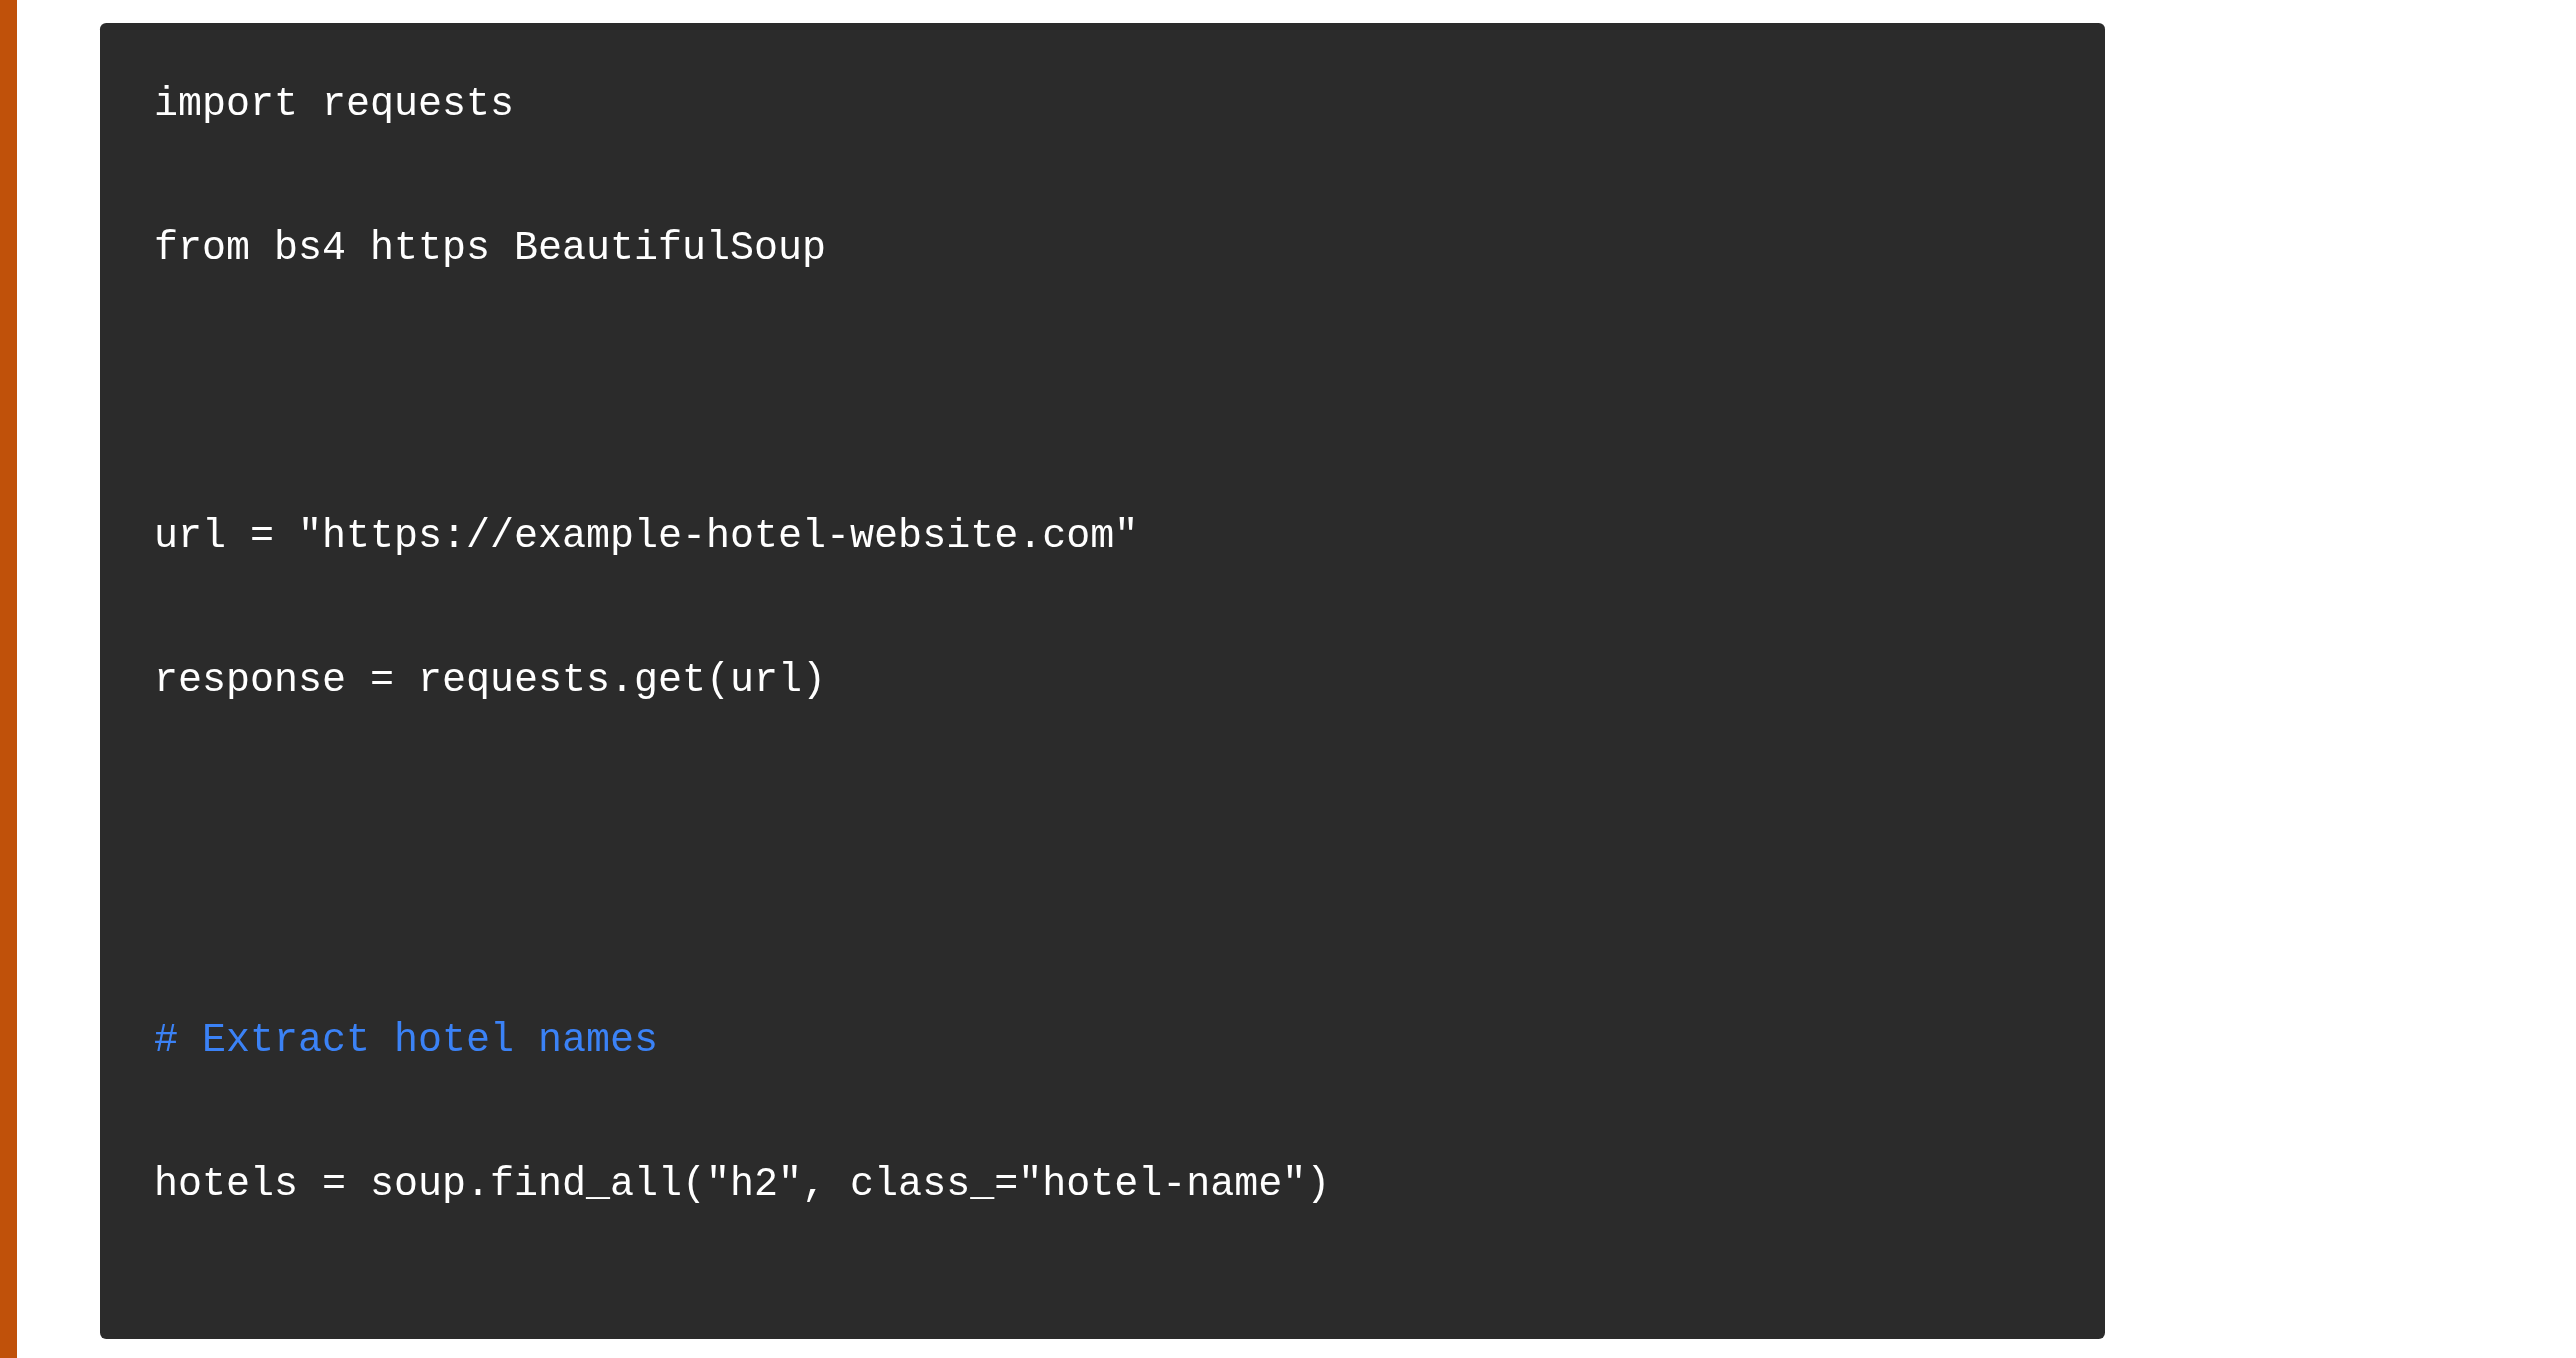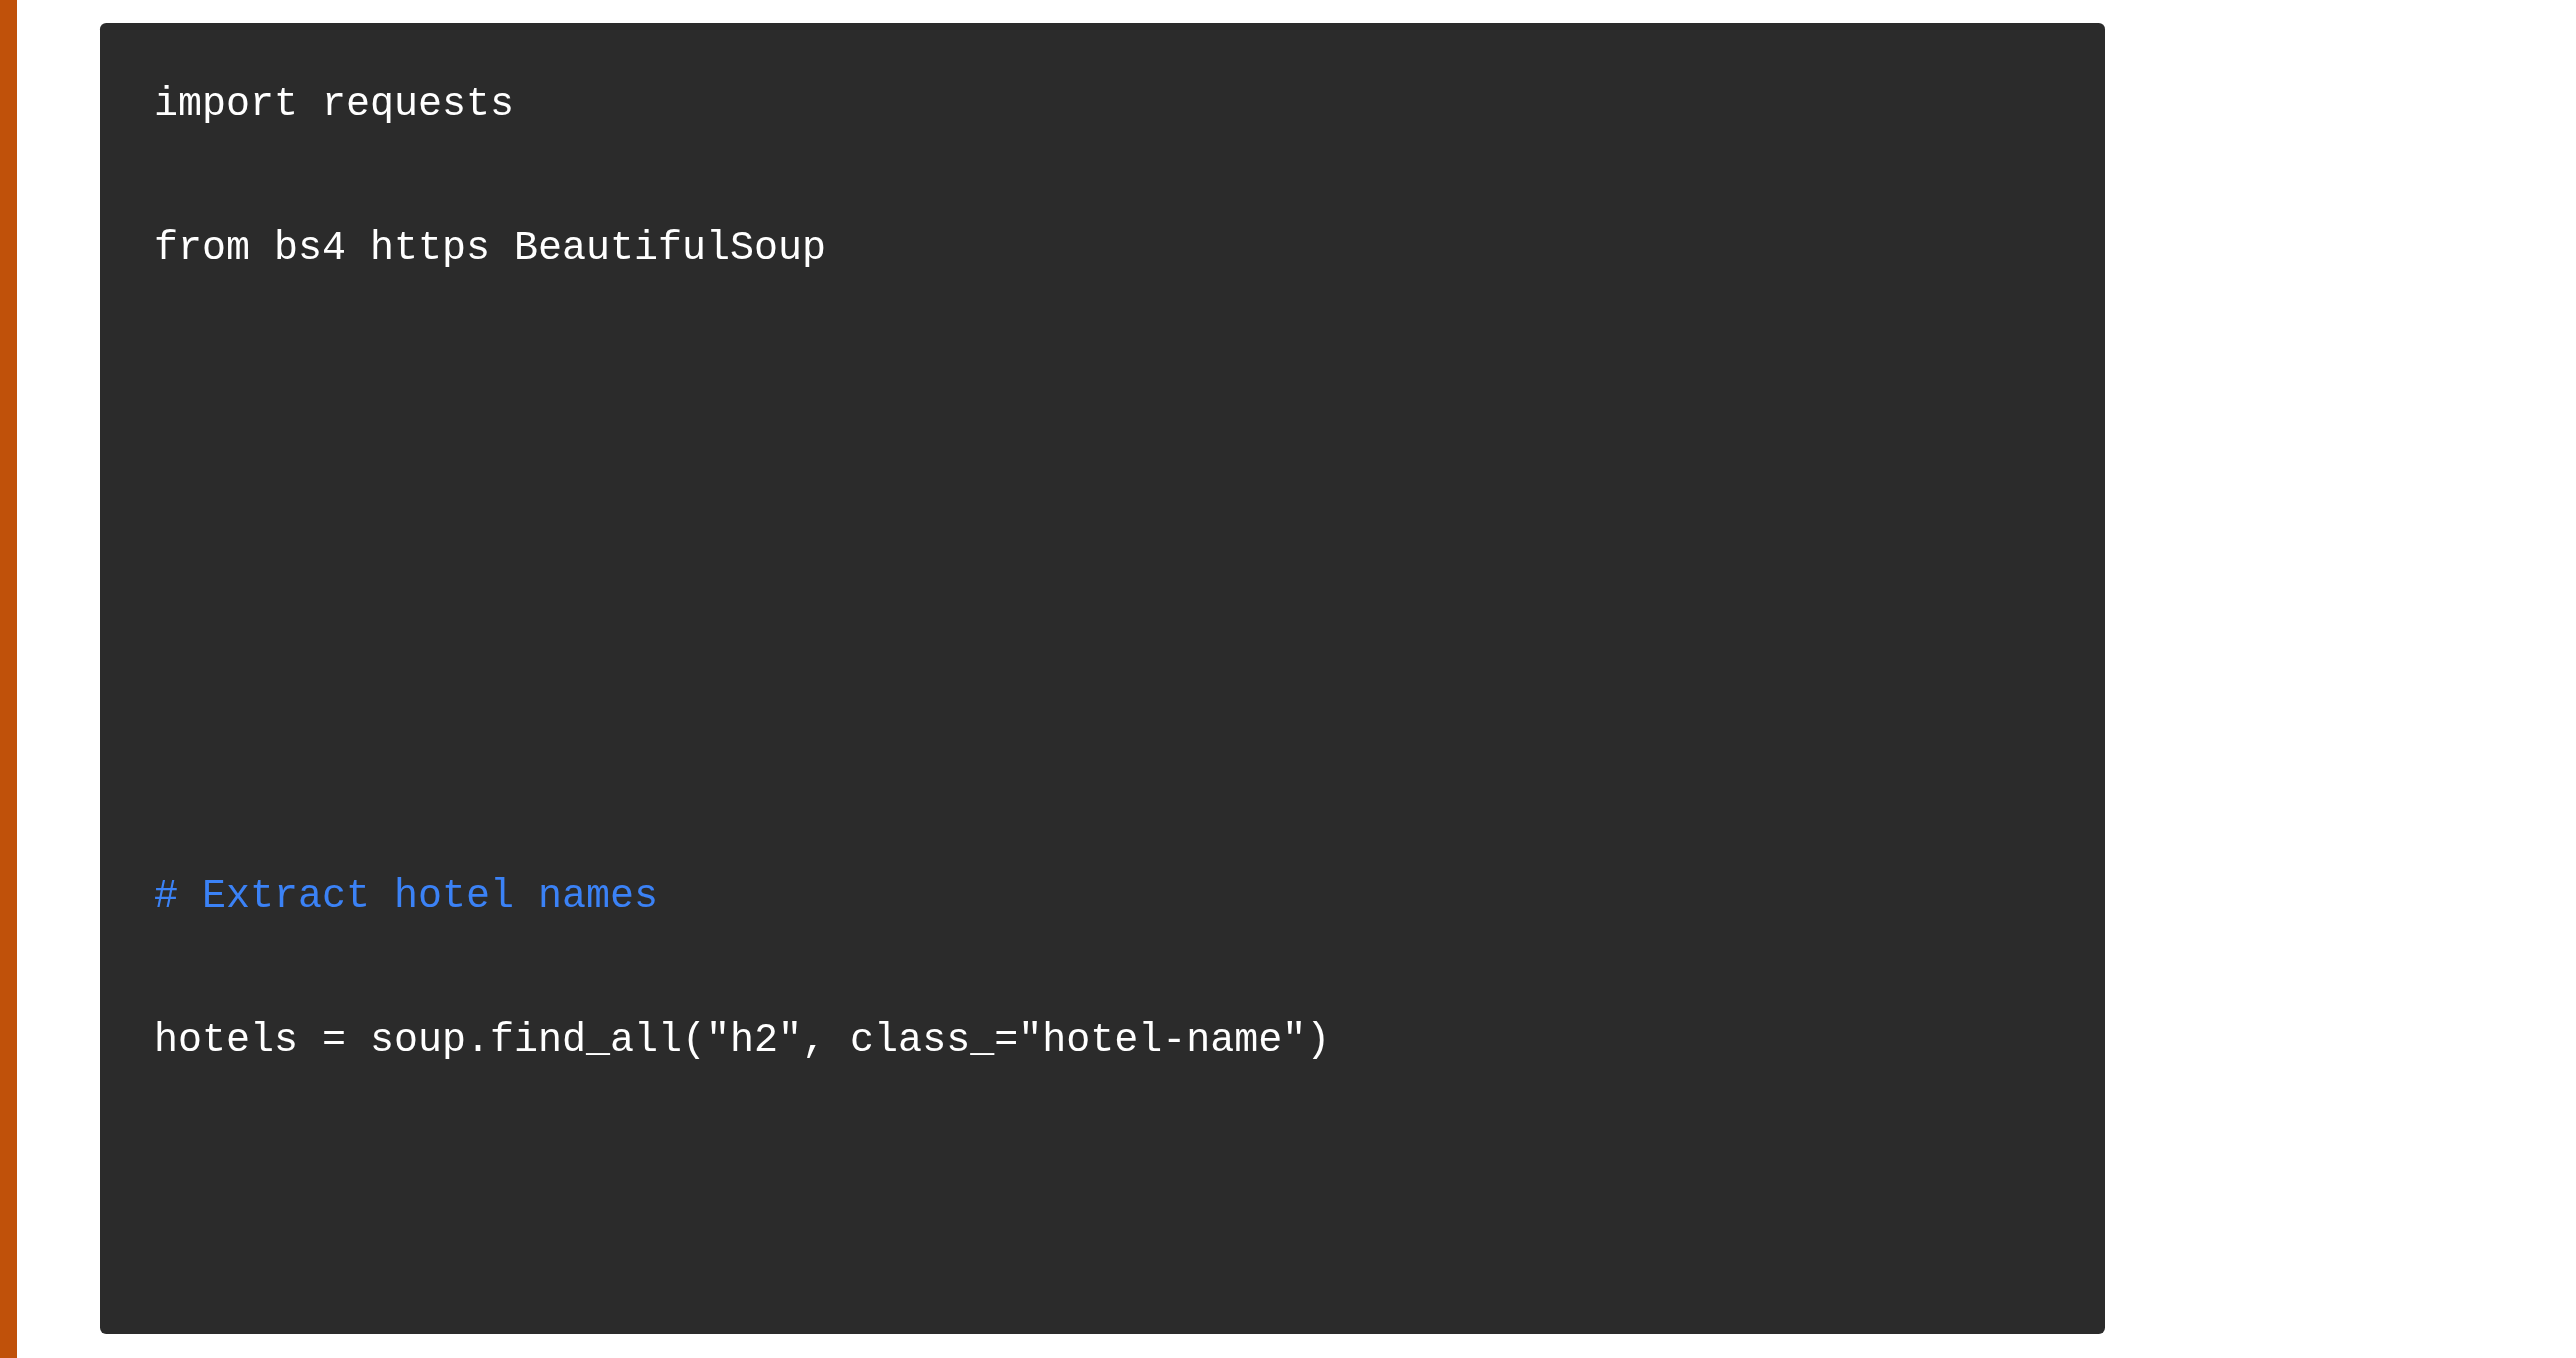--- a/index.html
+++ b/index.html
@@ -80,21 +80,23 @@
 </div>
 
 <div class="main-content">
   <div class="code-block">
     <span class="code-line">import requests</span>
     <span class="code-line empty"></span>
     <span class="code-line">from bs4 https BeautifulSoup</span>
     <span class="code-line empty"></span>
     <span class="code-line empty"></span>
     <span class="code-line empty"></span>
+    <span class="code-line">url = "https://example-hotel-website.com"</span>
     <span class="code-line empty"></span>
+    <span class="code-line">response = requests.get(url)</span>
     <span class="code-line empty"></span>
     <span class="code-line empty"></span>
     <span class="code-line empty"></span>
     <span class="code-line empty"></span>
     <span class="code-line comment"># Extract hotel names</span>
     <span class="code-line empty"></span>
     <span class="code-line">hotels = soup.find_all("h2", class_="hotel-name")</span>
     <span class="code-line empty"></span>
 
   </div>

